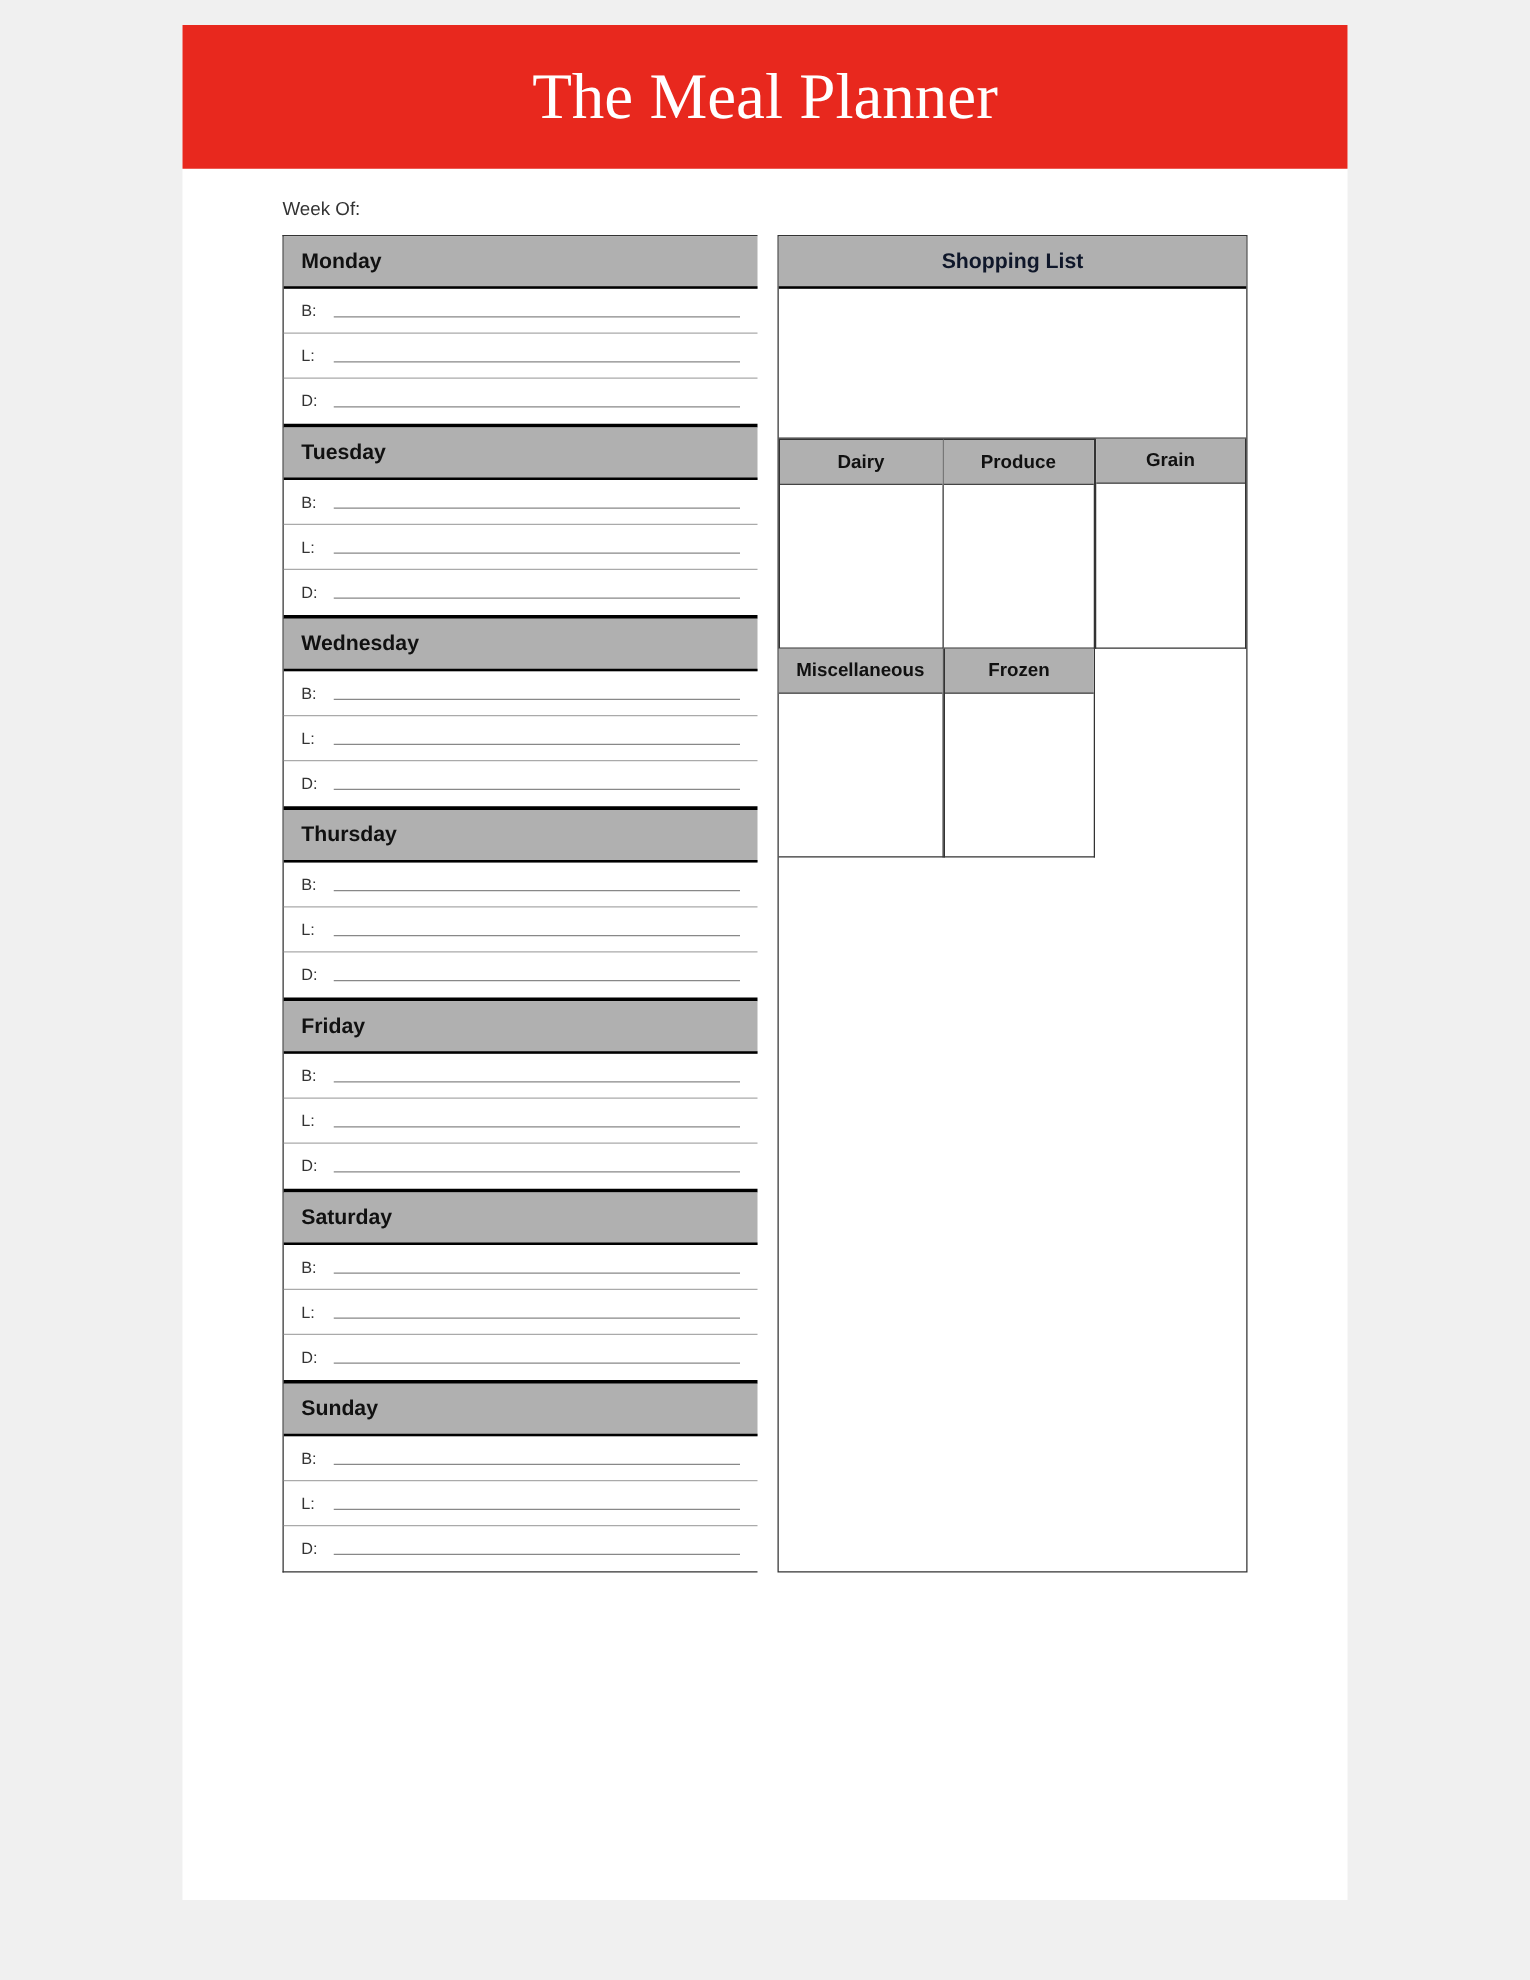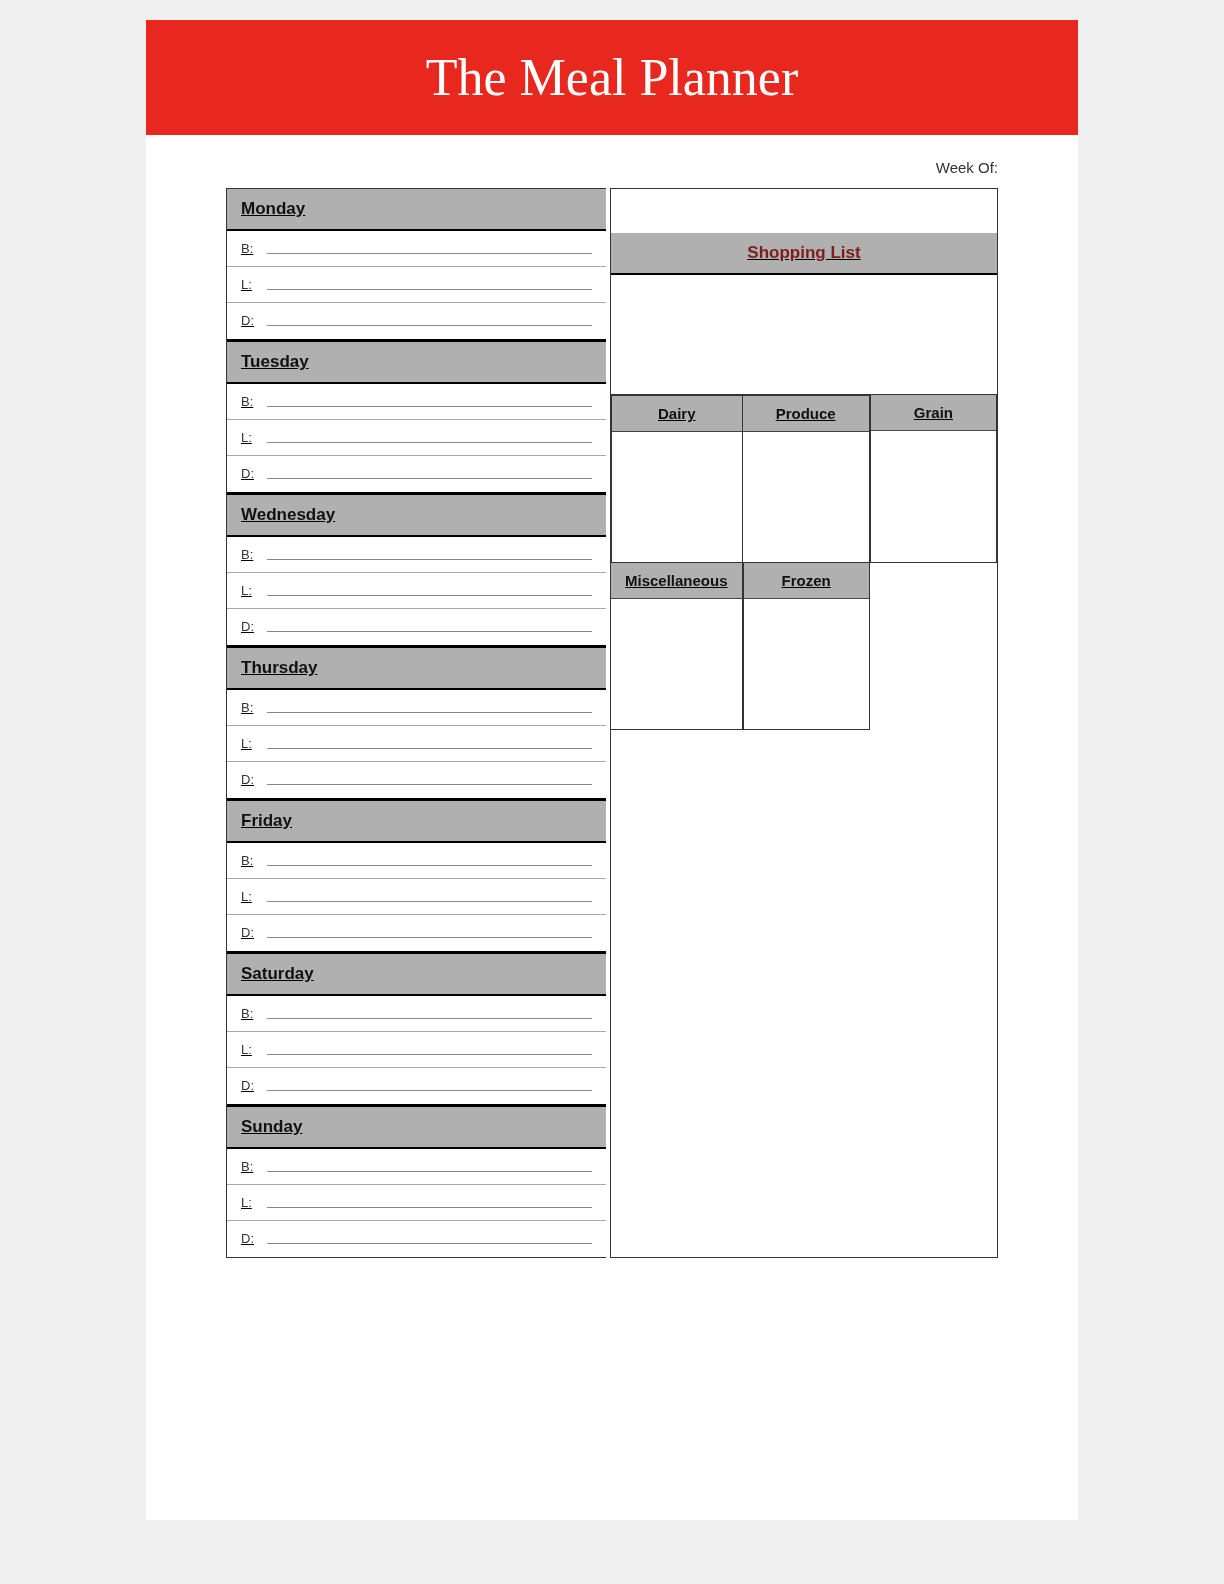--- a/index.html
+++ b/index.html
@@ -37,28 +37,26 @@
       color: #ffffff;
       font-size: 52px;
       font-weight: 400;
       font-family: Georgia, serif;
     }
 
     .week-of {
       padding: 0 80px 12px 80px;
       font-size: 15px;
       color: #333;
-      text-align: right;
     }
 
     .main-content {
       display: flex;
       padding: 0 80px;
-      gap: 4px;
-      text-decoration: underline;
+      gap: 16px;
     }
 
     
     .meal-planner {
       flex: 0 0 380px;
       border: 1.5px solid #333;
       border-right: none;
     }
 
     .day-block {
@@ -108,24 +106,23 @@
     .shopping-list {
       flex: 1;
       border: 1.5px solid #333;
     }
 
     .shopping-header {
       background: #b0b0b0;
       padding: 10px 14px;
       font-size: 17px;
       font-weight: bold;
-      color: #7f1d1d;
+      color: #0f172a;
       text-align: center;
       border-bottom: 2px solid #000;
-      margin-top: 44px;
     }
 
     .shopping-top-area {
       height: 120px;
       border-bottom: 1.5px solid #333;
     }
 
     .shopping-grid {
       display: grid;
       grid-template-columns: 1fr 1fr 1fr;

